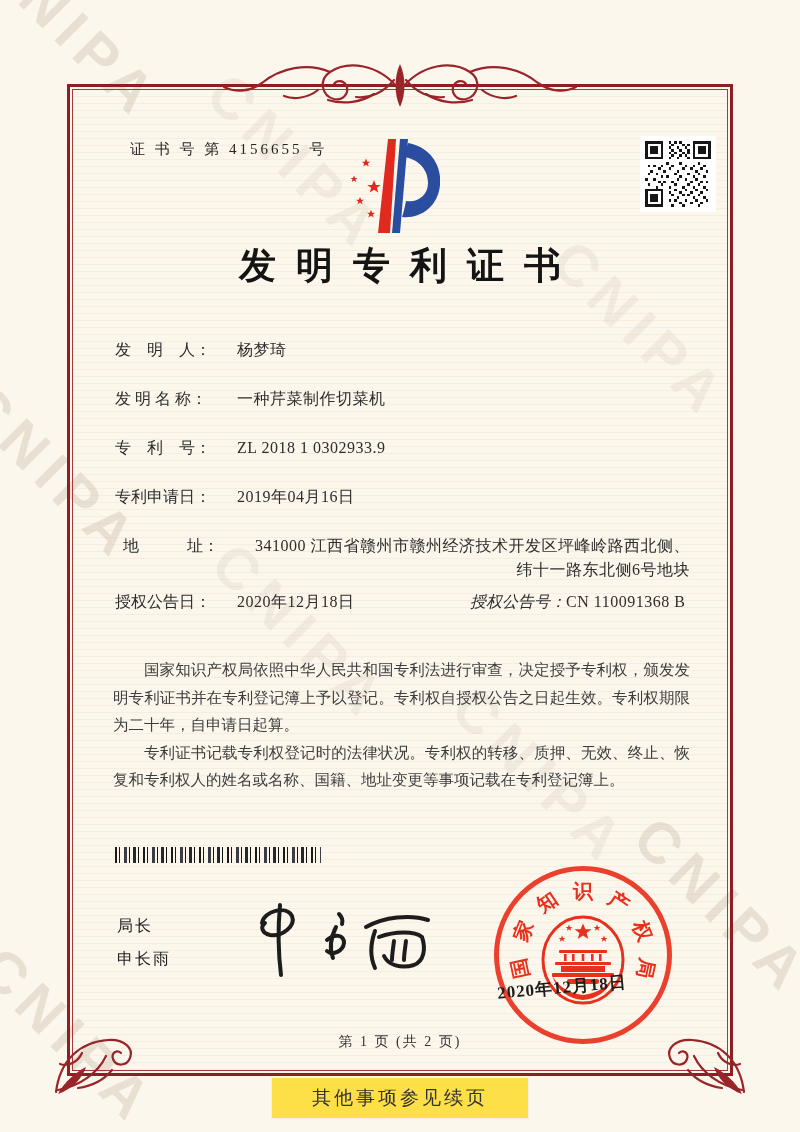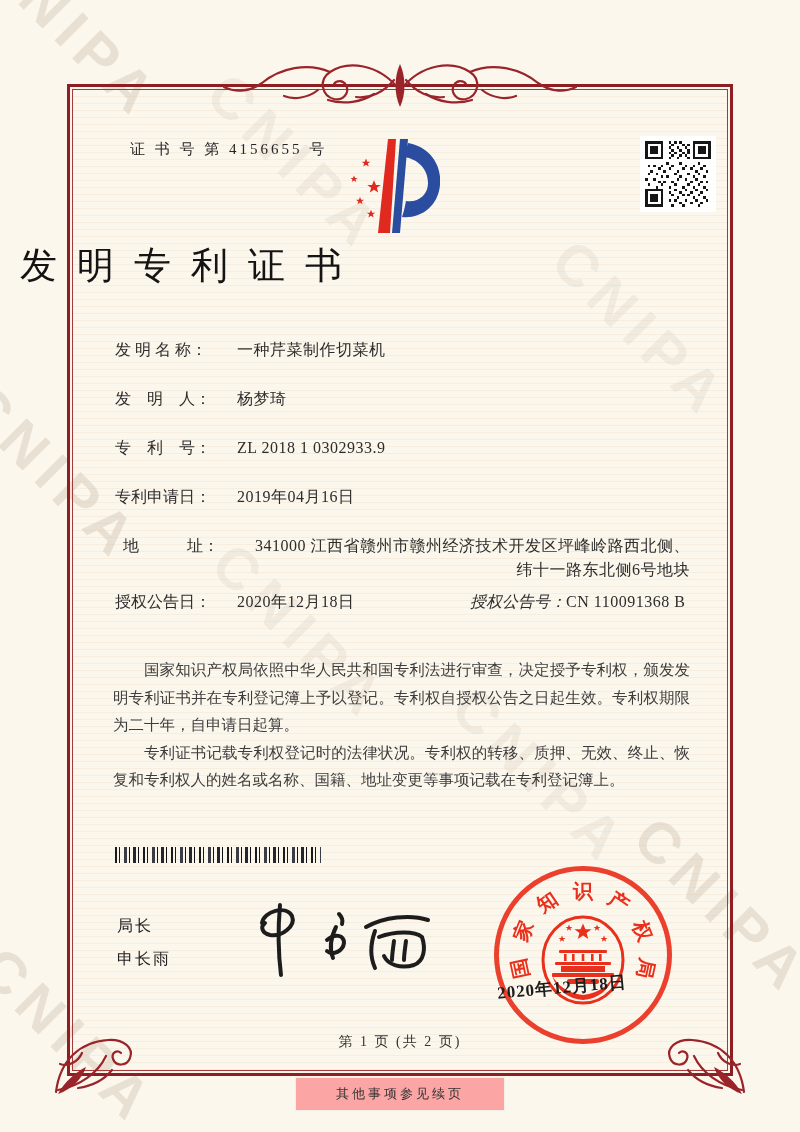--- a/index.html
+++ b/index.html
@@ -31,22 +31,22 @@
   .content { position:absolute; inset:0; z-index:4; }
 
   .cert-no { position:absolute; left:130px; top:140px; font-size:15px; letter-spacing:3px; color:#262626; }
 
   .qr-box { position:absolute; left:640px; top:136px; width:76px; height:76px; background:#ffffff; padding:5px; }
   .qr-box svg { width:66px; height:66px; display:block; }
 
   .logo { position:absolute; left:340px; top:135px; width:100px; height:102px; }
 
   .title {
-    position:absolute; left:0; right:0; top:241px; 
-    font-size:37px; font-weight:normal; letter-spacing:20px; text-indent:20px; color:#141414;
+    position:absolute; left:0; right:0; top:241px; text-align:center;
+    font-size:37px; font-weight:bold; letter-spacing:20px; text-indent:20px; color:#141414;
   }
 
   .fields { position:absolute; left:115px; top:338px; width:575px; font-size:16px; color:#2d2d2d; }
   .frow { display:flex; margin-bottom:25px; line-height:24px; }
   .flabel { flex:0 0 122px; white-space:nowrap; }
   .fvalue { letter-spacing:0.5px; }
   .frow.addr { margin-bottom:8px;margin-left:8px; }
   .frow.addr .fvalue { width:453px; line-height:24px;text-align:right; }
   .frow.grant { margin-bottom:0;align-items:center; }
   .grant-a { display:flex; width:355px; }
@@ -85,21 +85,21 @@
   .seal-date {
     position:absolute; left:497px; top:976px; z-index:6;
     font-size:17px; font-weight:bold; letter-spacing:1px; color:#1c1c1c;
     transform:rotate(-5deg); white-space:nowrap;
   }
 
   .page-info { position:absolute; left:0; right:0; top:1033px; text-align:center; font-size:14px; letter-spacing:2px; color:#333; }
 
   .footer-note {
     position:absolute; left:50%; top:1078px; transform:translateX(-50%); z-index:6;
-    background:#fca5a5; padding:7px 40px; font-size:13px; letter-spacing:3px; color:#333;
+    background:#fde047; padding:7px 40px; font-size:19px; letter-spacing:3px; color:#333;
     box-shadow:0 0 0 1px rgba(0,0,0,0.03);
   }
 </style>
 </head>
 <body>
 
 <div class="page">
 
   <span class="wm" style="left:-38px; top:-4px;">CNIPA</span>
   <span class="wm light" style="left:185px; top:128px;">CNIPA</span>
@@ -187,26 +187,26 @@
       <g fill="#2a4da0">
         <polygon points="60,4 68,4 60,98 52,98"></polygon>
         <path d="M68,8 C90,12 102,30 100,50 C98,72 80,84 62,82 C64,76 65,71 66,66 C78,68 88,60 88,48 C88,34 78,24 64,22 Z"></path>
       </g>
     </svg>
 
     <div class="title">发明专利证书</div>
 
     <div class="fields">
       <div class="frow">
+        <span class="flabel">发　明　人：</span>
+        <span class="fvalue">杨梦琦</span>
+      </div>
+      <div class="frow">
         <span class="flabel">发 明 名 称：</span>
         <span class="fvalue">一种芹菜制作切菜机</span>
-      </div>
-      <div class="frow">
-        <span class="flabel">发　明　人：</span>
-        <span class="fvalue">杨梦琦</span>
       </div>
       <div class="frow">
         <span class="flabel">专　利　号：</span>
         <span class="fvalue">ZL 2018 1 0302933.9</span>
       </div>
       <div class="frow">
         <span class="flabel">专利申请日：</span>
         <span class="fvalue">2019年04月16日</span>
       </div>
       <div class="frow addr">

